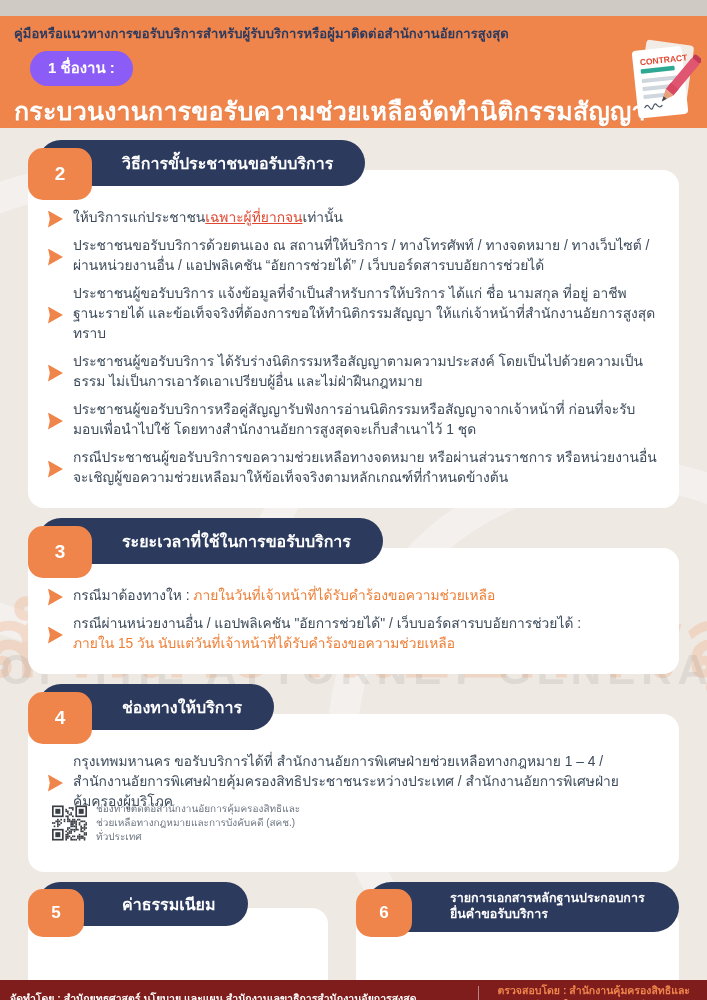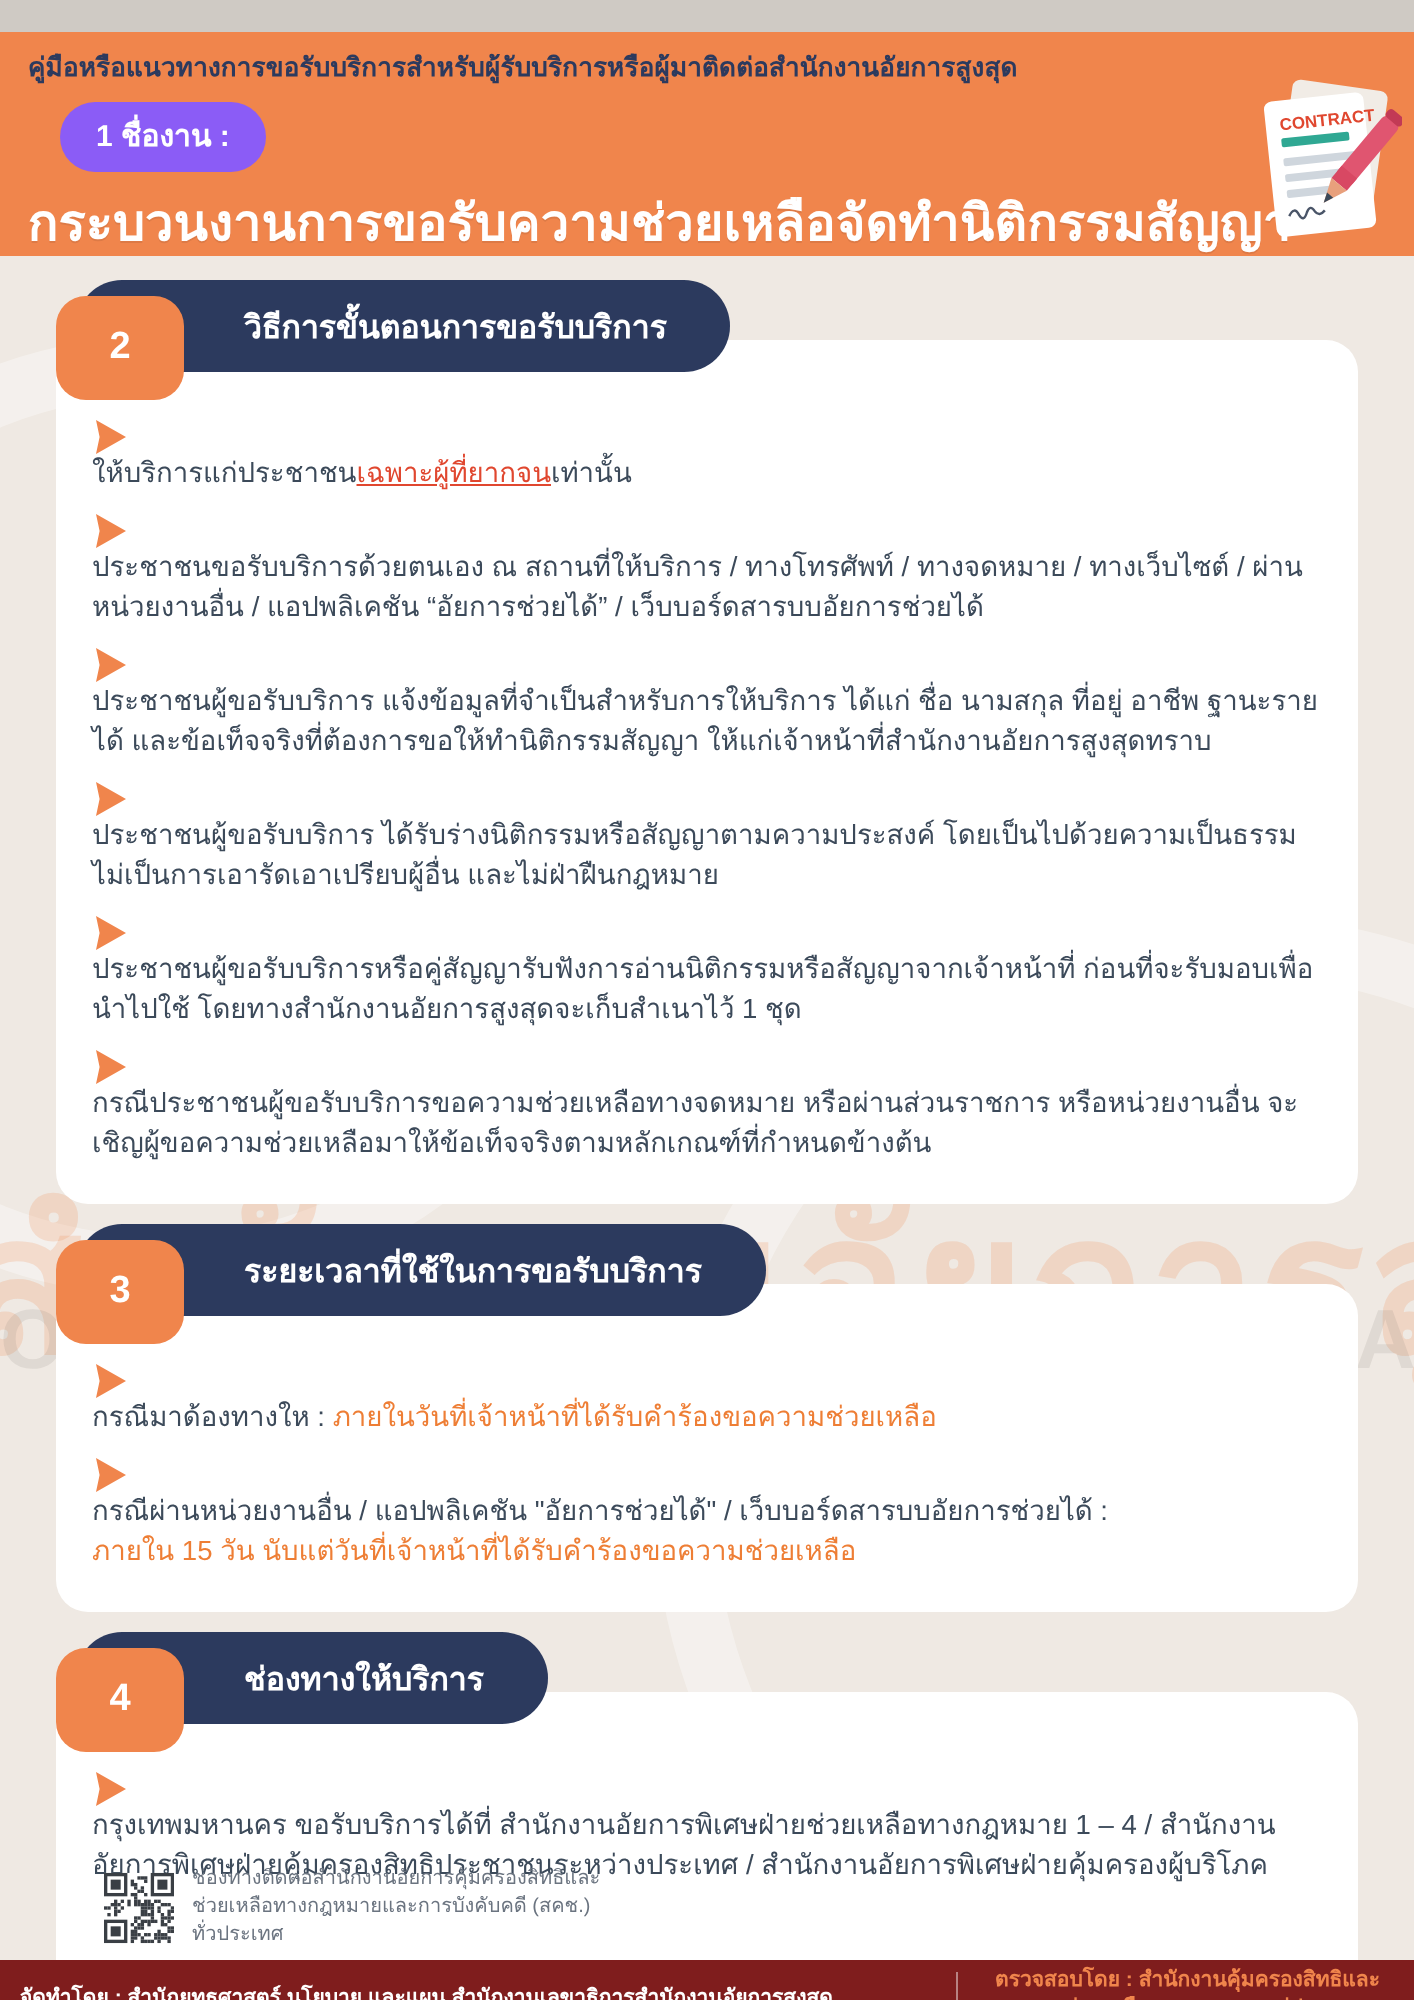--- a/index.html
+++ b/index.html
@@ -36,21 +36,21 @@
   .sec-head.small{height:52px;}
   .sec-head.small .num-tab{width:56px;height:48px;top:7px;font-size:17px;}
   .sec-head.small .pill{height:44px;}
   .sec-head.small .pill.two-line{height:50px;}
 
   
   .card{position:relative;background:#fff;border-radius:16px;margin-top:-28px;padding:38px 20px 12px 18px;z-index:1;}
 
   
   ul.blist{list-style:none;margin:0;padding:0;}
-  ul.blist li{display:flex;align-items:flex-start;margin:0 0 8px 0;flex-direction:column;}
+  ul.blist li{display:flex;align-items:center;margin:0 0 8px 0;}
   .arrow{flex:0 0 auto;width:15px;height:17px;margin:2px 10px 0 2px;background:#F0854C;
          clip-path:polygon(0 0,100% 50%,0 100%,12% 50%);}
   .btext{font-size:13.8px;line-height:1.45;color:#3C4A5A;}
   .red-underline{color:#E0472F;text-decoration:underline;}
   .orange{color:#EE7E35;}
   .orange-block{color:#EE7E35;display:block;}
 
   
   .s4-row{display:flex;align-items:flex-start;}
   .s4-row ul.blist{flex:1 1 auto;}
@@ -111,21 +111,21 @@
   <div class="main">
 
     <div class="wm-circle wm-c1"></div>
     <div class="wm-circle wm-c2"></div>
     <div class="wm-thai">สำนักงานอัยการสูงสุด</div>
     <div class="wm-eng">OF THE ATTORNEY GENERAL</div>
 
     <div class="sec">
       <div class="sec-head">
         <div class="num-tab">2</div>
-        <div class="pill">วิธีการขั้นตอนการขอรับบริการ</div>
+        <div class="pill">วิธีการขั้ประชาชนขอรับบริการ</div>
       </div>
       <div class="card">
         <ul class="blist">
             <li>
               <span class="arrow"></span>
               <span class="btext"><span>ให้บริการแก่ประชาชน</span><span class="red-underline">เฉพาะผู้ที่ยากจน</span><span>เท่านั้น</span></span>
             </li>
             <li>
               <span class="arrow"></span>
               <span class="btext"><span>ประชาชนขอรับบริการด้วยตนเอง ณ สถานที่ให้บริการ / ทางโทรศัพท์ / ทางจดหมาย / ทางเว็บไซต์ / ผ่านหน่วยงานอื่น / แอปพลิเคชัน “อัยการช่วยได้” / เว็บบอร์ดสารบบอัยการช่วยได้</span></span>

